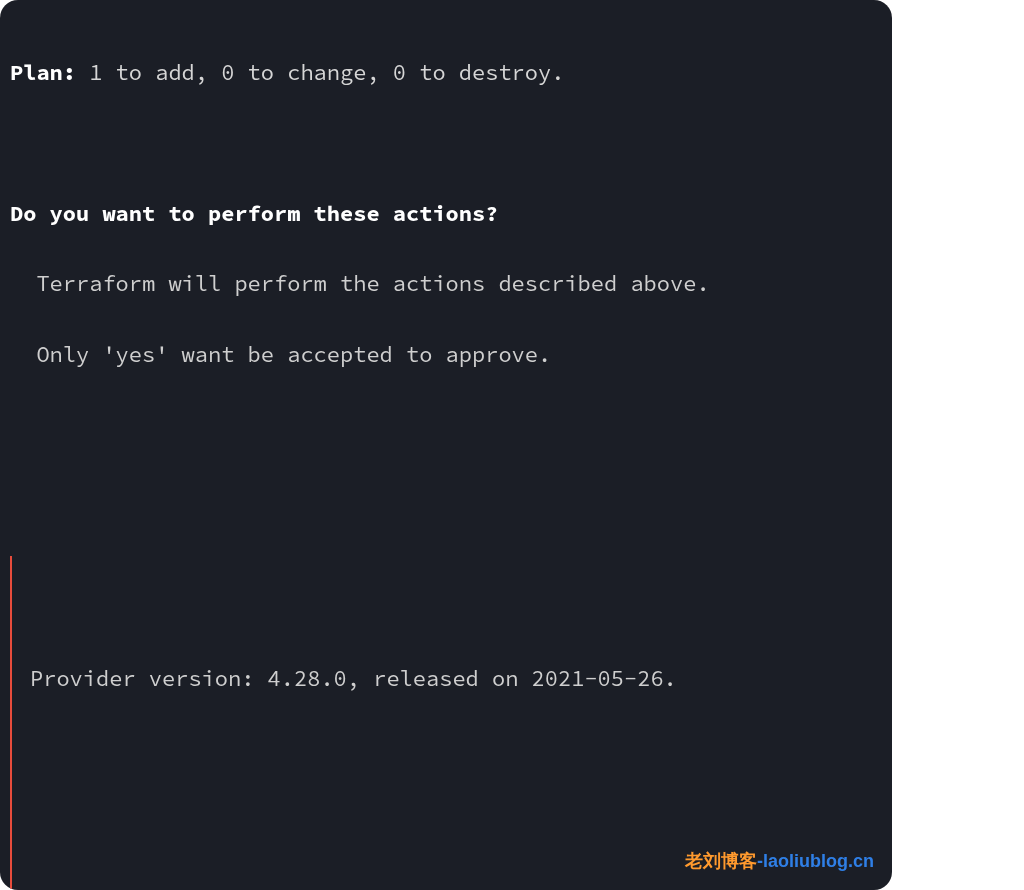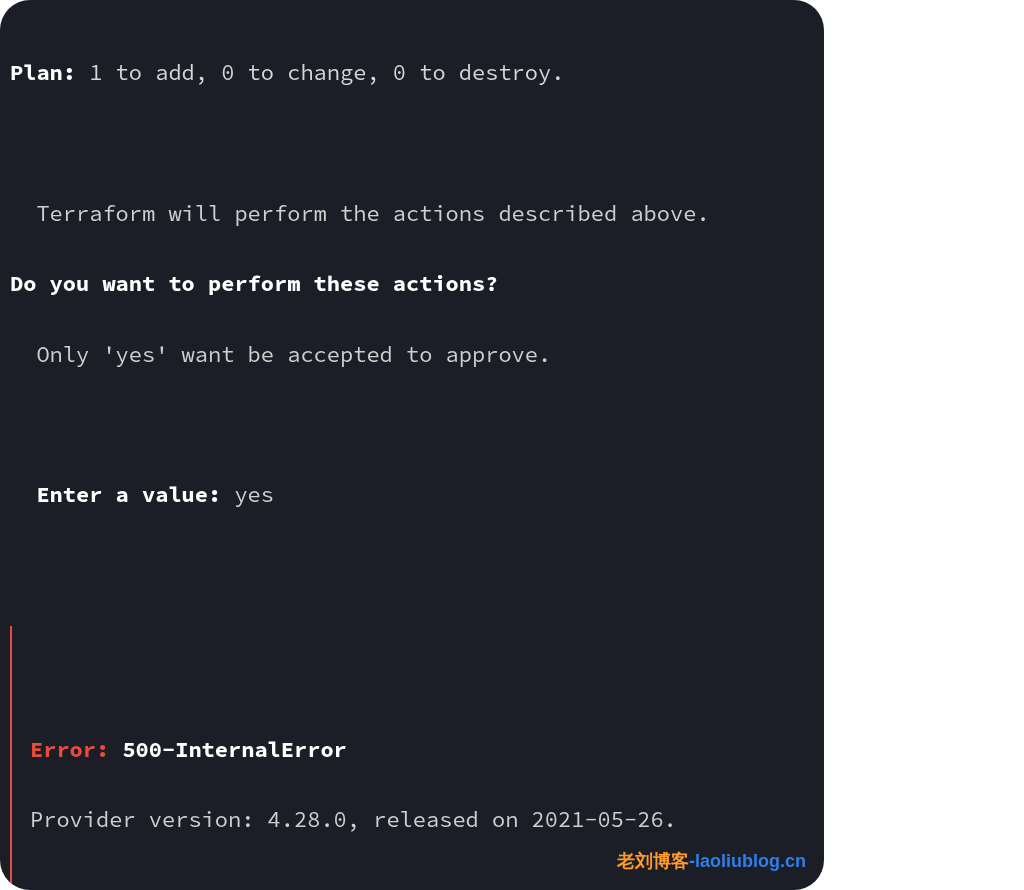--- a/index.html
+++ b/index.html
@@ -5,24 +5,24 @@
   html, body {
     margin: 0;
     padding: 0;
     width: 1024px;
     height: 890px;
     overflow: hidden;
     background: #ffffff;
   }
   .terminal {
     box-sizing: border-box;
-    width: 824px;
+    width: 892px;
     height: 890px;
     background: #1b1e26;
-    border-radius: 30px;
+    border-radius: 18px;
     padding: 20px 6px 20px 10px;
     font-family: "Source Code Pro", "Menlo", "Consolas", "DejaVu Sans Mono", monospace;
     font-size: 22px;
     line-height: 1.6;
     color: #d6d6d6;
     white-space: pre;
     overflow: hidden;
     position: relative;
   }
   .line { display: block; }
@@ -44,29 +44,27 @@
   }
   .wm-cn { color: #ff9a2e; font-weight: 600; }
   .wm-url { color: #2f7fe6; font-weight: 600; }
 </style>
 </head>
 <body>
 
 <div class="terminal">
 <span class="line"><span class="bold">Plan:</span><span> 1 to add, 0 to change, 0 to destroy.</span></span>
 <span class="line"> </span>
+<span class="line bold">Do you want to perform these actions?</span>
 <span class="line dim">  Terraform will perform the actions described above.</span>
-<span class="line bold">Do you want to perform these actions?</span>
 <span class="line dim">  Only 'yes' want be accepted to approve.</span>
 <span class="line"> </span>
-<span class="line"><span class="bold">  Enter a value:</span><span class="dim"> yes</span></span>
 <span class="line"> </span>
 <div class="err-block">
 <span class="line"> </span>
-<span class="line"><span class="red">Error: </span><span class="bold">500-InternalError</span></span>
 <span class="line dim">Provider version: 4.28.0, released on 2021-05-26.</span>
 
 
 
 
 
 
 
 
 

